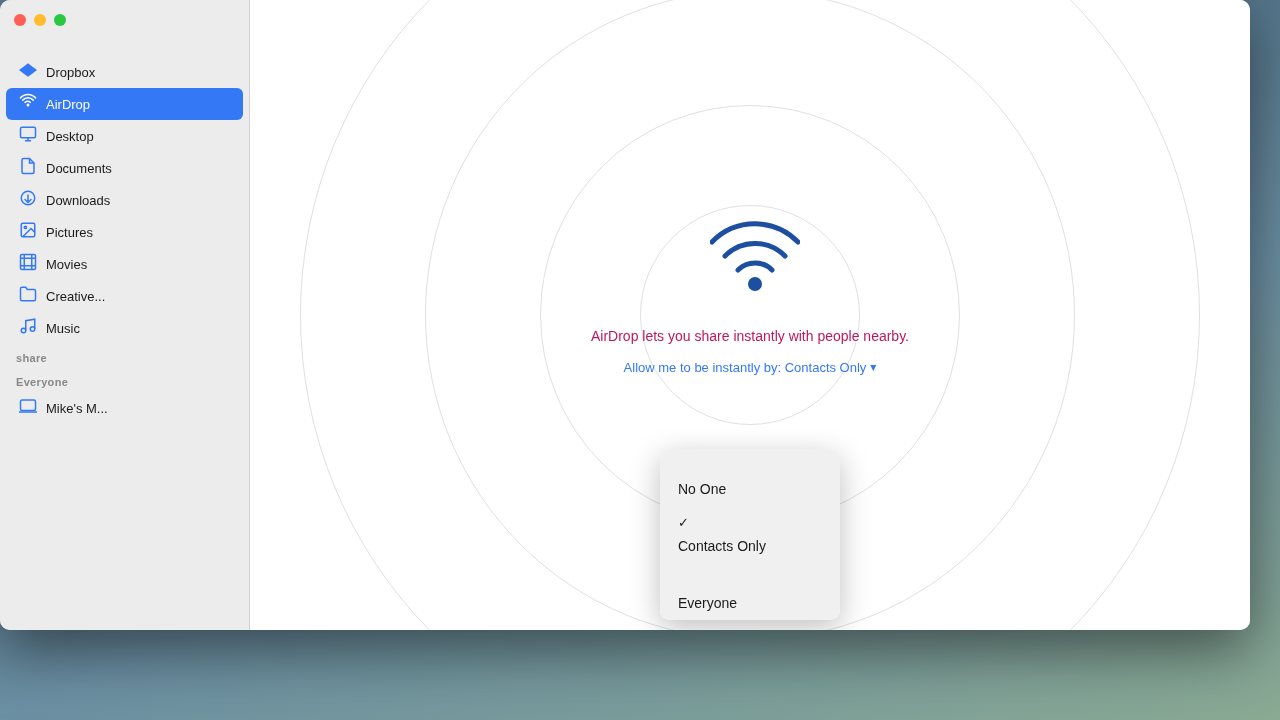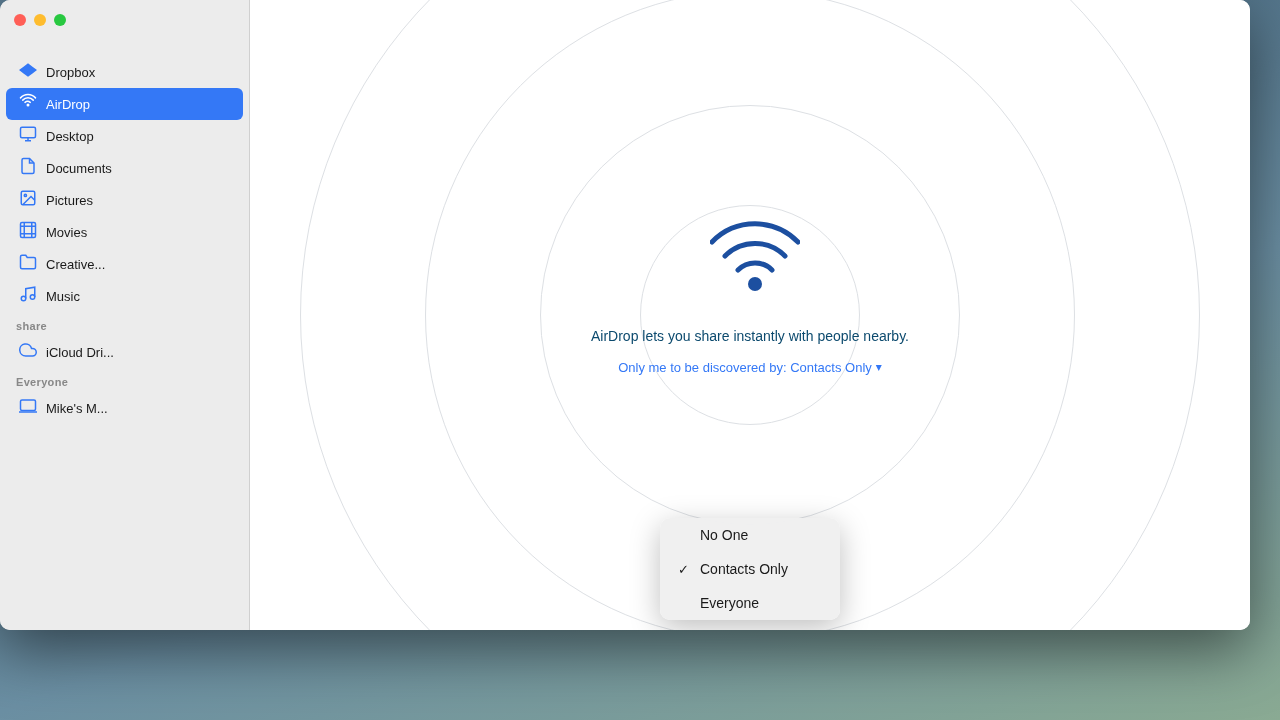--- a/index.html
+++ b/index.html
@@ -146,21 +146,21 @@
 
     
     .airdrop-icon {
       width: 80px;
       height: 80px;
       position: relative;
     }
 
     .airdrop-description {
       font-size: 14px;
-      color: #0c4a6e;
+      color: #be185d;
       text-align: center;
       margin-top: 16px;
     }
 
     .airdrop-discovered-link {
       font-size: 13px;
       color: #3478f6;
       cursor: pointer;
       display: flex;
       align-items: center;
@@ -180,22 +180,23 @@
       overflow: hidden;
       z-index: 20;
     }
 
     .dropdown-item {
       padding: 9px 18px;
       font-size: 14px;
       color: #1a1a1a;
       cursor: pointer;
       display: flex;
-      align-items: flex-end;
+      align-items: flex-start;
       gap: 8px;
+      flex-direction: column;
     }
 
     .dropdown-check {
       width: 14px;
       font-size: 13px;
       color: #1a1a1a;
     }
 
     
     .sidebar::-webkit-scrollbar { width: 6px; }
@@ -275,20 +276,29 @@
     <div class="sidebar-item">
       <span class="sidebar-icon">
         <svg width="18" height="18" viewBox="0 0 24 24" fill="none" stroke="#3478f6" stroke-width="2">
           <path d="M14 2H6a2 2 0 00-2 2v16a2 2 0 002 2h12a2 2 0 002-2V8l-6-6z"></path>
           <path d="M14 2v6h6"></path>
         </svg>
       </span>
       <span class="sidebar-label">Documents</span>
     </div>
 
+    <div class="sidebar-item">
+      <span class="sidebar-icon">
+        <svg width="18" height="18" viewBox="0 0 24 24" fill="none" stroke="#3478f6" stroke-width="2">
+          <circle cx="12" cy="12" r="9"></circle>
+          <path d="M12 8v8M8 14l4 4 4-4" stroke-linecap="round" stroke-linejoin="round"></path>
+        </svg>
+      </span>
+      <span class="sidebar-label">Downloads</span>
+    </div>
 
     <div class="sidebar-item">
       <span class="sidebar-icon">
         <svg width="18" height="18" viewBox="0 0 24 24" fill="none" stroke="#3478f6" stroke-width="2">
           <rect x="3" y="3" width="18" height="18" rx="2"></rect>
           <circle cx="8.5" cy="8.5" r="1.5"></circle>
           <path d="M21 15l-5-5L5 21"></path>
         </svg>
       </span>
       <span class="sidebar-label">Pictures</span>
@@ -319,28 +329,20 @@
           <path d="M9 18V5l12-2v13"></path>
           <circle cx="6" cy="18" r="3"></circle>
           <circle cx="18" cy="16" r="3"></circle>
         </svg>
       </span>
       <span class="sidebar-label">Music</span>
     </div>
 
     <div class="sidebar-section-label">share</div>
 
-    <div class="sidebar-item">
-      <span class="sidebar-icon">
-        <svg width="18" height="18" viewBox="0 0 24 24" fill="none" stroke="#3478f6" stroke-width="2">
-          <path d="M18 10h-1.26A8 8 0 109 20h9a5 5 0 000-10z"></path>
-        </svg>
-      </span>
-      <span class="sidebar-label">iCloud Dri...</span>
-    </div>
 
     <div class="sidebar-section-label">Everyone</div>
 
     <div class="sidebar-item">
       <span class="sidebar-icon">
         <svg width="18" height="18" viewBox="0 0 24 24" fill="none" stroke="#3478f6" stroke-width="2">
           <rect x="2" y="4" width="20" height="14" rx="2"></rect>
           <path d="M0 20h24"></path>
         </svg>
       </span>
@@ -365,21 +367,21 @@
           <circle cx="45" cy="68" r="7" fill="#1c4fa0"></circle>
           <path d="M28 54a24 24 0 0134 0" stroke="#1c4fa0" stroke-width="5" stroke-linecap="round" fill="none"></path>
           <path d="M15 40a42 42 0 0160 0" stroke="#1c4fa0" stroke-width="5" stroke-linecap="round" fill="none"></path>
           <path d="M2 26a60 60 0 0186 0" stroke="#1c4fa0" stroke-width="5" stroke-linecap="round" fill="none"></path>
         </svg>
       </div>
 
       <p class="airdrop-description">AirDrop lets you share instantly with people nearby.</p>
 
       <div class="airdrop-discovered-link">
-        <span>Only me to be discovered by: Contacts Only</span>
+        <span>Allow me to be instantly by: Contacts Only</span>
         <span style="font-size:12px;">▾</span>
       </div>
 
     </div>
 
     <div class="dropdown-menu">
       <div class="dropdown-item">
         <span class="dropdown-check">&nbsp;</span>
         <span>No One</span>
       </div>

